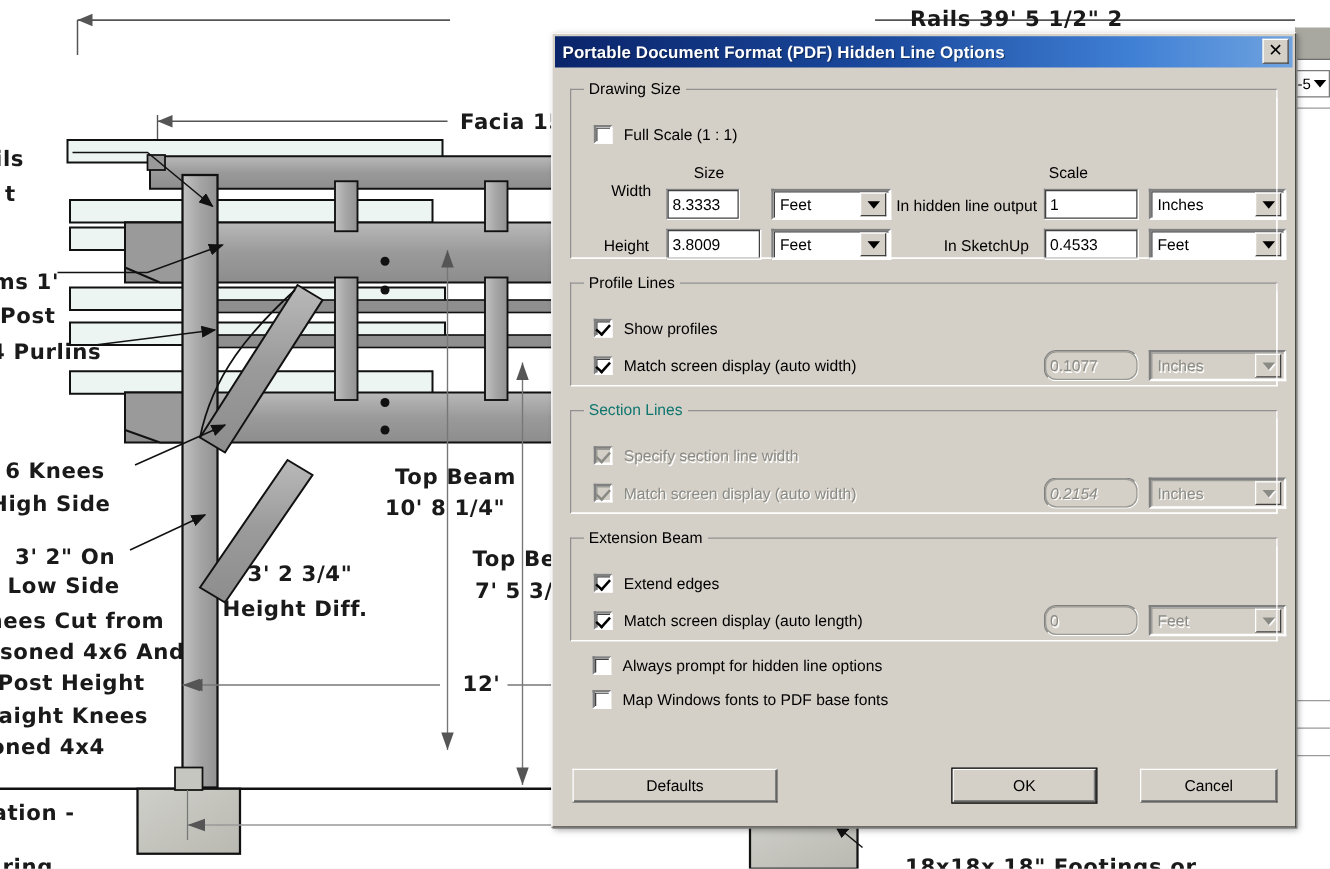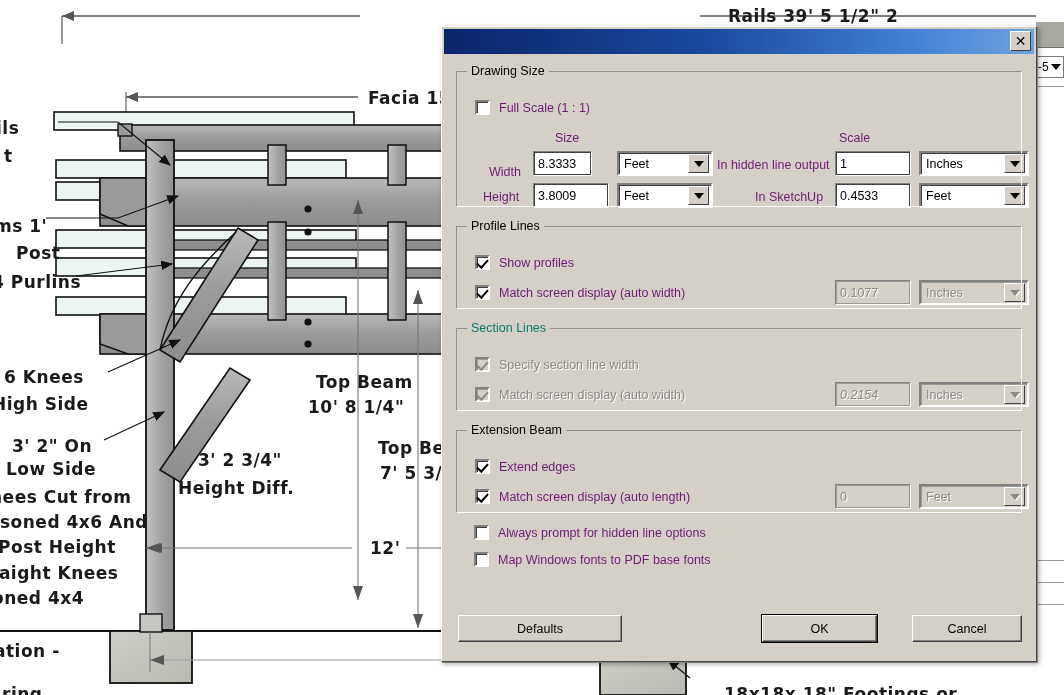--- a/index.html
+++ b/index.html
@@ -77,33 +77,33 @@
     border:1px solid #ffffff; border-top-color:#919191; border-left-color:#919191;
     margin:0 0 12px 0; padding:6px 10px 10px 10px; position:relative;
   }
   fieldset.grp::after{
     content:""; position:absolute; left:0;top:0;right:-1px;bottom:-1px;
     border-right:1px solid #fff; border-bottom:1px solid #fff; pointer-events:none;
   }
   fieldset.grp > legend { padding:0 4px; font-size:12.5px; color:#000; }
   fieldset.grp.disabled > legend { color:#0f766e; }
 
-  .lbl { font-size:12.5px; color:#701a75; }
+  .lbl { font-size:12.5px; color:#000000; }
   .lbl.dim { color:#8b8b85; text-shadow:1px 1px 0 #ffffff; }
 
   
   .tbox {
     background:#ffffff; border-top:1px solid #808080; border-left:1px solid #808080;
     border-right:1px solid #ffffff; border-bottom:1px solid #ffffff;
     outline:1px solid #404040; outline-offset:-2px;
     height:25px; font-size:12.5px; color:#000; padding:0 4px;
     display:flex; align-items:center; font-family:"Liberation Sans", sans-serif;
   }
   .tbox.dis { background:#d4d0c8; color:#8b8b85; text-shadow:1px 1px 0 #fff;
-              outline-color:#9a9a94; }
+              outline-color:#9a9a94;border-radius:10px; }
 
   
   .combo {
     height:25px; background:#fff; display:flex; align-items:center;
     border:2px solid; border-color:#808080 #ffffff #ffffff #808080;
     box-shadow:inset 1px 1px 0 #404040;
     font-size:12.5px; color:#000; padding-left:5px; position:relative;
   }
   .combo .txt { flex:1; }
   .combo .btn {
@@ -260,21 +260,21 @@
     <path d="M108,372 L180,340" fill="none" stroke="#111" stroke-width="1.2" marker-end="url(#arb)"></path>
     <path d="M104,440 L164,412" fill="none" stroke="#111" stroke-width="1.2" marker-end="url(#arb)"></path>
     <path d="M690,678 L668,660" fill="none" stroke="#111" stroke-width="1.2" marker-end="url(#arb)"></path>
   </svg>
 
   <div class="dwg-label" style="left:728px;  top:6px;">Rails 39' 5 1/2" 2</div>
   <div class="dwg-label" style="left:368px;  top:88px;">Facia 15</div>
   <div class="dwg-label" style="left:-4px;   top:118px;">ils</div>
   <div class="dwg-label" style="left:4px;    top:146px;">t</div>
   <div class="dwg-label" style="left:-6px;   top:216px;">ms 1'</div>
-  <div class="dwg-label" style="left:16px;    top:243px;">Post</div>
+  <div class="dwg-label" style="left:0px;    top:243px;">Post</div>
   <div class="dwg-label" style="left:-8px;   top:272px;">4 Purlins</div>
   <div class="dwg-label" style="left:-8px;   top:367px;">' 6 Knees</div>
   <div class="dwg-label" style="left:-8px;   top:394px;">High Side</div>
   <div class="dwg-label" style="left:12px;   top:436px;">3' 2" On</div>
   <div class="dwg-label" style="left:6px;    top:459px;">Low Side</div>
   <div class="dwg-label" style="left:-10px;  top:487px;">nees Cut from</div>
   <div class="dwg-label" style="left:-12px;  top:512px;">asoned 4x6 And</div>
   <div class="dwg-label" style="left:-2px;   top:537px;">Post Height</div>
   <div class="dwg-label" style="left:-10px;  top:563px;">raight Knees</div>
   <div class="dwg-label" style="left:-8px;   top:588px;">oned 4x4</div>
@@ -297,39 +297,40 @@
   <span class="arw"></span>
 </div>
 <div class="bg-rule" style="top:86px;"></div>
 <div class="bg-rule" style="top:560px;"></div>
 <div class="bg-rule" style="top:582px;"></div>
 <div class="bg-rule" style="top:604px;"></div>
 
 <div id="dialog">
 
   <div id="titlebar">
+    <span class="ttl">Portable Document Format (PDF) Hidden Line Options</span>
     <div id="close-btn">
       <span>✕</span>
     </div>
   </div>
 
   <div id="body">
 
     <fieldset class="grp" style="height:143px;">
       <legend>Drawing Size</legend>
 
       <div class="cbrow abs" style="left:18px; top:22px;">
         <span class="cb"></span>
         <span class="lbl">Full Scale (1 : 1)</span>
       </div>
 
       <span class="lbl abs" style="left:98px;  top:53px;">Size</span>
       <span class="lbl abs" style="left:382px; top:53px;">Scale</span>
 
-      <span class="lbl abs" style="left:32px; top:87px;">Width</span>
+      <span class="lbl abs" style="left:32px; top:68px;">Width</span>
       <div class="tbox abs" style="left:76px; top:73px; width:59px;">
         <span>8.3333</span>
       </div>
       <div class="combo abs" style="left:160px; top:73px; width:96px;">
         <span class="txt">Feet</span>
         <span class="btn">
             <i></i>
           </span>
       </div>
 

